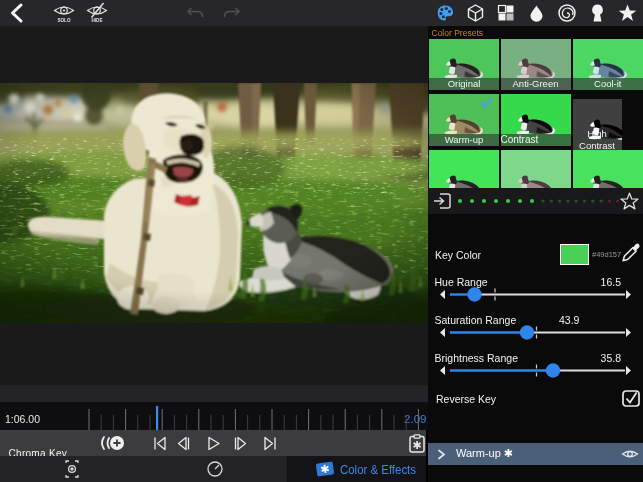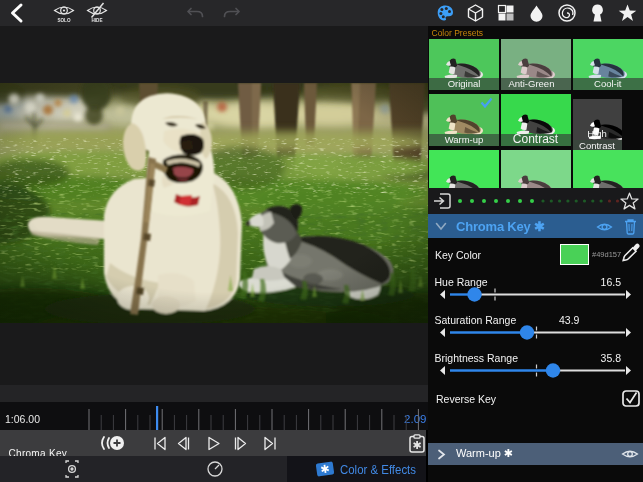--- a/index.html
+++ b/index.html
@@ -443,21 +443,21 @@
           <ellipse cx="40" cy="22" rx="7" ry="4.5" fill="#ddcccc"></ellipse>
           <path d="M12 13 Q20 8 29 10 Q40 13 44 19 Q46 24 40 25 Q27 27 17 24 Q9 21 12 13 Z" fill="#9a8888"></path>
           <path d="M16 10 Q30 8 40 15 Q44 19 43 24 Q34 15 22 12 Z" fill="#4a3e3e"></path>
           <path d="M27 18 Q34 22 41 24 Q33 26 26 24 Z" fill="#4a3e3e" opacity="0.7"></path>
           <path d="M9.5 6.5 Q12 3 16 4.5 L18 12 Q15 16 10.5 14.5 Q7.5 11 9.5 6.5 Z" fill="#4a3e3e"></path>
           <path d="M9.5 6.5 Q6.5 8 5.5 11 Q8 13 11 11.5 Z" fill="#ddcccc"></path>
           <path d="M10 13 Q13.5 12.5 16 14 L15 21 Q11 22 8.5 19.5 Z" fill="#ddcccc"></path>
           <path d="M4 23.5 Q11 20.5 18 22.5 L17.5 25.5 Q10 26.5 4.5 25.5 Z" fill="#ddcccc"></path>
         </svg>
         <div style="position:absolute;left:0;bottom:0;width:100%;height:11.5px;background:rgba(56,72,60,0.72)"></div>
-        <div style="position:absolute;left:8px;bottom:0;width:100%;text-align:left;font-size:9.5px;line-height:11.5px;color:#f4f4f4">Anti-Green</div>
+        <div style="position:absolute;left:0;bottom:0;width:100%;text-align:center;font-size:9.5px;line-height:11.5px;color:#f4f4f4">Anti-Green</div>
       </div>
       <div style="position:absolute;left:572.5px;top:38.5px;width:70.5px;height:51px;background:#4cd662;overflow:hidden">
         <svg style="position:absolute;left:12px;bottom:10px" width="43" height="25" viewBox="0 0 48 28">
           <ellipse cx="40" cy="22" rx="7" ry="4.5" fill="#d4e0ea"></ellipse>
           <path d="M12 13 Q20 8 29 10 Q40 13 44 19 Q46 24 40 25 Q27 27 17 24 Q9 21 12 13 Z" fill="#68849e"></path>
           <path d="M16 10 Q30 8 40 15 Q44 19 43 24 Q34 15 22 12 Z" fill="#26323e"></path>
           <path d="M27 18 Q34 22 41 24 Q33 26 26 24 Z" fill="#26323e" opacity="0.7"></path>
           <path d="M9.5 6.5 Q12 3 16 4.5 L18 12 Q15 16 10.5 14.5 Q7.5 11 9.5 6.5 Z" fill="#26323e"></path>
           <path d="M9.5 6.5 Q6.5 8 5.5 11 Q8 13 11 11.5 Z" fill="#d4e0ea"></path>
           <path d="M10 13 Q13.5 12.5 16 14 L15 21 Q11 22 8.5 19.5 Z" fill="#d4e0ea"></path>
@@ -488,21 +488,21 @@
           <ellipse cx="40" cy="22" rx="7" ry="4.5" fill="#eeeeec"></ellipse>
           <path d="M12 13 Q20 8 29 10 Q40 13 44 19 Q46 24 40 25 Q27 27 17 24 Q9 21 12 13 Z" fill="#424240"></path>
           <path d="M16 10 Q30 8 40 15 Q44 19 43 24 Q34 15 22 12 Z" fill="#0a0a0a"></path>
           <path d="M27 18 Q34 22 41 24 Q33 26 26 24 Z" fill="#0a0a0a" opacity="0.7"></path>
           <path d="M9.5 6.5 Q12 3 16 4.5 L18 12 Q15 16 10.5 14.5 Q7.5 11 9.5 6.5 Z" fill="#0a0a0a"></path>
           <path d="M9.5 6.5 Q6.5 8 5.5 11 Q8 13 11 11.5 Z" fill="#eeeeec"></path>
           <path d="M10 13 Q13.5 12.5 16 14 L15 21 Q11 22 8.5 19.5 Z" fill="#eeeeec"></path>
           <path d="M4 23.5 Q11 20.5 18 22.5 L17.5 25.5 Q10 26.5 4.5 25.5 Z" fill="#eeeeec"></path>
         </svg>
         <div style="position:absolute;left:0;bottom:0;width:100%;height:11.5px;background:rgba(56,72,60,0.72)"></div>
-        <div style="position:absolute;left:0;bottom:0;width:100%;text-align:center;font-size:12px;line-height:11.5px;color:#f4f4f4">Contrast</div>
+        <div style="position:absolute;left:0;bottom:0;width:100%;text-align:left;font-size:10px;line-height:11.5px;color:#f4f4f4">Contrast</div>
       </div>
       <div style="position:absolute;left:572.5px;top:99px;width:49px;height:52px;background:#404040;overflow:hidden">
         <svg style="position:absolute;left:12px;bottom:10px" width="43" height="25" viewBox="0 0 48 28">
           <ellipse cx="40" cy="22" rx="7" ry="4.5" fill="#fff"></ellipse>
           <path d="M12 13 Q20 8 29 10 Q40 13 44 19 Q46 24 40 25 Q27 27 17 24 Q9 21 12 13 Z" fill="#2a2a2a"></path>
           <path d="M16 10 Q30 8 40 15 Q44 19 43 24 Q34 15 22 12 Z" fill="#000"></path>
           <path d="M27 18 Q34 22 41 24 Q33 26 26 24 Z" fill="#000" opacity="0.7"></path>
           <path d="M9.5 6.5 Q12 3 16 4.5 L18 12 Q15 16 10.5 14.5 Q7.5 11 9.5 6.5 Z" fill="#000"></path>
           <path d="M9.5 6.5 Q6.5 8 5.5 11 Q8 13 11 11.5 Z" fill="#fff"></path>
           <path d="M10 13 Q13.5 12.5 16 14 L15 21 Q11 22 8.5 19.5 Z" fill="#fff"></path>
@@ -571,34 +571,20 @@
         <circle cx="164.8" cy="13" r="1.6" fill="#1d5a26"></circle>
         <circle cx="173.10000000000002" cy="13" r="1.6" fill="#1d5a26"></circle>
         <circle cx="181.5" cy="13" r="1.6" fill="#5e2420"></circle>
         <circle cx="189.5" cy="13" r="1.6" fill="#5e2420"></circle>
       </svg>
   <svg class="abs" style="left:191px;top:3px" width="21" height="20" viewBox="0 0 24 22">
     <path d="M12 2 L14.6 8.6 L21.8 8.8 L16.2 13.2 L18.2 20 L12 16 L5.8 20 L7.8 13.2 L2.2 8.8 L9.4 8.6 Z" fill="none" stroke="#e0e0e0" stroke-width="1.5" stroke-linejoin="round"></path>
   </svg>
 </div>
 
-<div class="abs" style="left:428px;top:214px;width:215px;height:24px;background:#2b5d90">
-  <svg class="abs" style="left:7px;top:8px" width="12" height="9" viewBox="0 0 12 9">
-        <path d="M1.5 1.5 L6 7 L10.5 1.5" stroke="#8fa9c2" stroke-width="1.6" fill="none" stroke-linecap="round"></path>
-      </svg>
-  <span class="abs" style="left:28px;top:4.5px;font-size:13px;font-weight:bold;letter-spacing:-0.2px;color:#4da3f2">Chroma Key ✱</span>
-  <svg class="abs" style="left:168px;top:6.5px" width="17" height="12" viewBox="0 0 17 12">
-    <path d="M1.5 6 Q8.5 0.5 15.5 6 Q8.5 11.5 1.5 6 Z" fill="none" stroke="#4da3f2" stroke-width="1.3"></path>
-    <circle cx="8.5" cy="6" r="2.4" fill="none" stroke="#4da3f2" stroke-width="1.3"></circle>
-  </svg>
-  <svg class="abs" style="left:196px;top:4px" width="13" height="17" viewBox="0 0 13 17">
-    <path d="M1 3.5 L12 3.5 M4 3.5 L4 2 L9 2 L9 3.5 M2.5 3.5 L3.2 15 Q3.3 16 4.5 16 L8.5 16 Q9.7 16 9.8 15 L10.5 3.5" stroke="#4da3f2" stroke-width="1.3" fill="none"></path>
-    <path d="M5 6 L5.2 13 M8 6 L7.8 13" stroke="#4da3f2" stroke-width="1" fill="none"></path>
-  </svg>
-</div>
 
 <span class="abs" style="left:435px;top:249px;font-size:10.5px;color:#f2f2f2">Key Color</span>
 <div class="abs" style="left:560px;top:244px;width:29px;height:21px;background:#49d157;border:1.5px solid #fff"></div>
 <span class="abs" style="left:592px;top:250px;font-size:7.5px;color:#9a9a9a">#49d157</span>
 <svg class="abs" style="left:622px;top:243px" width="18" height="20" viewBox="0 0 18 20">
   <path d="M13.5 1.5 Q15.5 -0.5 17 1.5 Q18.5 3 16.5 5 L13.5 8 L10.5 5 Z" fill="#ededed"></path>
   <path d="M10.8 4.8 L3 12.5 Q2 13.5 1.8 15.2 L1.2 17.5 L3.8 17 Q5.4 16.8 6.4 15.8 L14 8.2 Z" fill="none" stroke="#ededed" stroke-width="1.6"></path>
 </svg>
 
 <div id="sliders">

